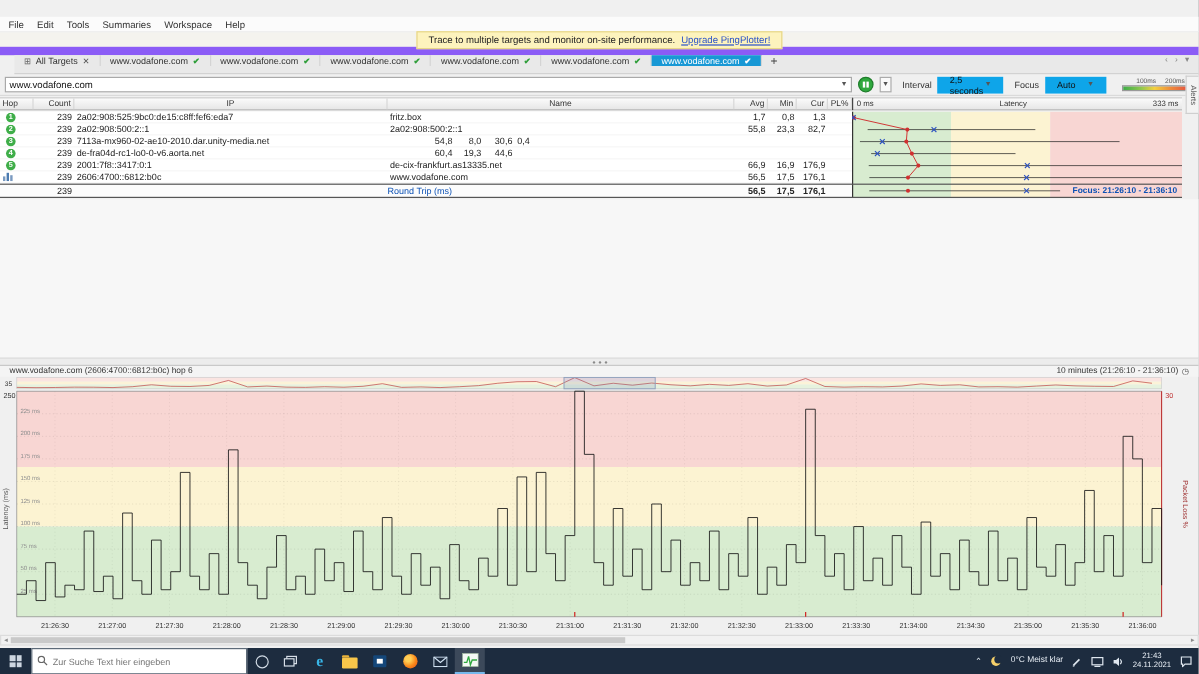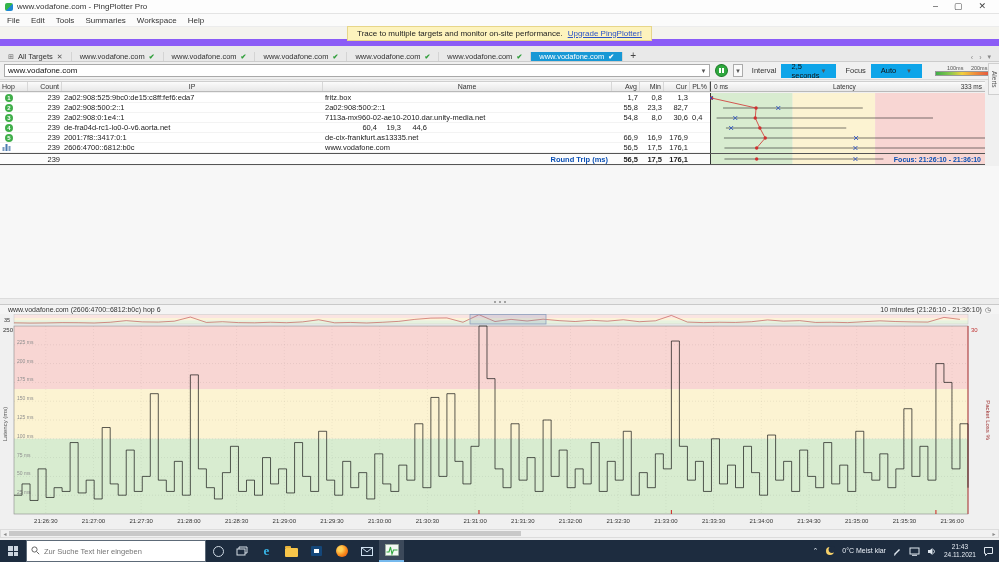--- a/index.html
+++ b/index.html
@@ -22,22 +22,22 @@
            display:flex;align-items:center;gap:11px;padding:0 7px}
   .menu-item{font-size:8px;color:#333;cursor:default}
 
   
   .banner-row{position:absolute;top:27px;left:0;right:0;height:19px;background:#f4f3ee;border-bottom:7px solid #8b5cf6;
               display:flex;align-items:center;justify-content:center}
   .banner-box{background:#fdf3bd;border:1px solid #e7d689;padding:2px 9px;font-size:8px;display:flex;gap:5px;align-items:center}
   .banner-link{color:#2a52c8;text-decoration:underline;cursor:pointer}
 
   
-  .tabbar{position:absolute;top:46px;left:0;right:0;height:16px;background:#e9e9e9;border-bottom:1px solid #cccccc;
-          display:flex;align-items:flex-end}
+  .tabbar{position:absolute;top:46px;left:12px;right:0;height:16px;background:#e9e9e9;border-bottom:1px solid #cccccc;
+          display:flex;align-items:flex-start}
   .tab{display:flex;align-items:center;gap:4px;padding:0 8px;border-right:1px solid #d4d4d4;font-size:7.5px;color:#333;cursor:default}
   .tab .tgrid{color:#666;font-size:7px}
   .tab .tclose{color:#555;font-size:7px}
   .tab-check{color:#2f9e3a;font-size:7px;font-weight:bold}
   .tab.active{background:#1898d5;color:#fff}
   .tab.active .tab-check{color:#fff}
   .tab-add{display:flex;align-items:center;padding:0 7px;font-size:10px;color:#444;cursor:default}
   .tab-scrollers{margin-left:auto;display:flex;align-items:center;gap:6px;padding-right:8px;color:#888;font-size:7px}
 
   
@@ -86,21 +86,21 @@
   .lat-head{position:absolute;top:81px;left:710px;width:275px;height:11px;
             background:linear-gradient(#fbfbfb,#e7e7e7);border-top:1px solid #cfcfcf;border-bottom:1px solid #b9b9b9;
             border-left:1px solid #444;display:flex;align-items:center;justify-content:space-between;
             padding:0 3px;font-size:6.5px;color:#333}
   .tbody{position:absolute;top:93px;left:0;width:710px;background:#fff}
   .trow{display:flex;height:10px;align-items:center;border-bottom:1px solid #f3f3f3;font-size:7.5px;background:#fff}
   .hopc{width:8px;height:8px;border-radius:50%;background:#3fae49;color:#fff;font-size:6px;font-weight:bold;
         display:flex;align-items:center;justify-content:center;margin-left:3px}
   .rt-row{position:absolute;top:153px;left:0;width:710px;height:12px;background:#fcfcfc;display:flex;align-items:center;
           border-top:1px solid #555;border-bottom:1px solid #555;font-size:7.5px}
-  .rt-label{color:#0b50b4;font-weight:bold;text-align:right;width:289px;padding-right:4px}
+  .rt-label{color:#0b50b4;font-weight:normal;text-align:left;width:289px;padding-right:4px}
   .rt-num{font-weight:bold}
   .lat-svg{position:absolute;top:93px;left:710px}
   .rt-focus{position:absolute;top:153px;left:710px;width:275px;height:12px;display:flex;align-items:center;
             justify-content:flex-end;padding-right:4px;color:#0b50b4;font-size:7px;font-weight:bold;
             border-top:1px solid #555;border-bottom:1px solid #555}
   .table-empty{position:absolute;top:166px;left:0;right:0;height:132px;background:#f7f7f7}
 
   
   .splitter{position:absolute;top:298px;left:0;right:0;height:7px;background:#ececec;border-top:1px solid #dcdcdc;
             border-bottom:1px solid #c9c9c9;display:flex;align-items:center;justify-content:center;gap:3px}
@@ -144,29 +144,20 @@
   .tb-tray{margin-left:auto;display:flex;align-items:center;gap:7px;padding-right:5px}
   .tray-txt{font-size:7px;line-height:1.1;white-space:nowrap}
   .clockbox{text-align:center;font-size:6.5px;line-height:1.25}
   .chev{font-size:7px;color:#dfe7ef}
 </style>
 </head>
 <body>
 
 <div class="screen">
 
-  <div class="titlebar">
-    <span class="app-logo"></span>
-    <span class="title-text">www.vodafone.com - PingPlotter Pro</span>
-    <span class="win-btns">
-      <span>–</span>
-      <span>▢</span>
-      <span>✕</span>
-    </span>
-  </div>
 
   <div class="menubar" id="menu-items">
       <span class="menu-item">File</span>
       <span class="menu-item">Edit</span>
       <span class="menu-item">Tools</span>
       <span class="menu-item">Summaries</span>
       <span class="menu-item">Workspace</span>
       <span class="menu-item">Help</span>
     </div>
 
@@ -292,21 +283,20 @@
         <div class="cell c-avg">55,8</div>
         <div class="cell c-min">23,3</div>
         <div class="cell c-cur">82,7</div>
         <div class="cell c-pl"></div>
       </div>
       <div class="trow">
         <div class="cell c-hop">
           <span class="hopc">3</span>
         </div>
         <div class="cell c-count">239</div>
-        <div class="cell c-ip">2a02:908:0:1e4::1</div>
         <div class="cell c-name">7113a-mx960-02-ae10-2010.dar.unity-media.net</div>
         <div class="cell c-avg">54,8</div>
         <div class="cell c-min">8,0</div>
         <div class="cell c-cur">30,6</div>
         <div class="cell c-pl">0,4</div>
       </div>
       <div class="trow">
         <div class="cell c-hop">
           <span class="hopc">4</span>
         </div>

